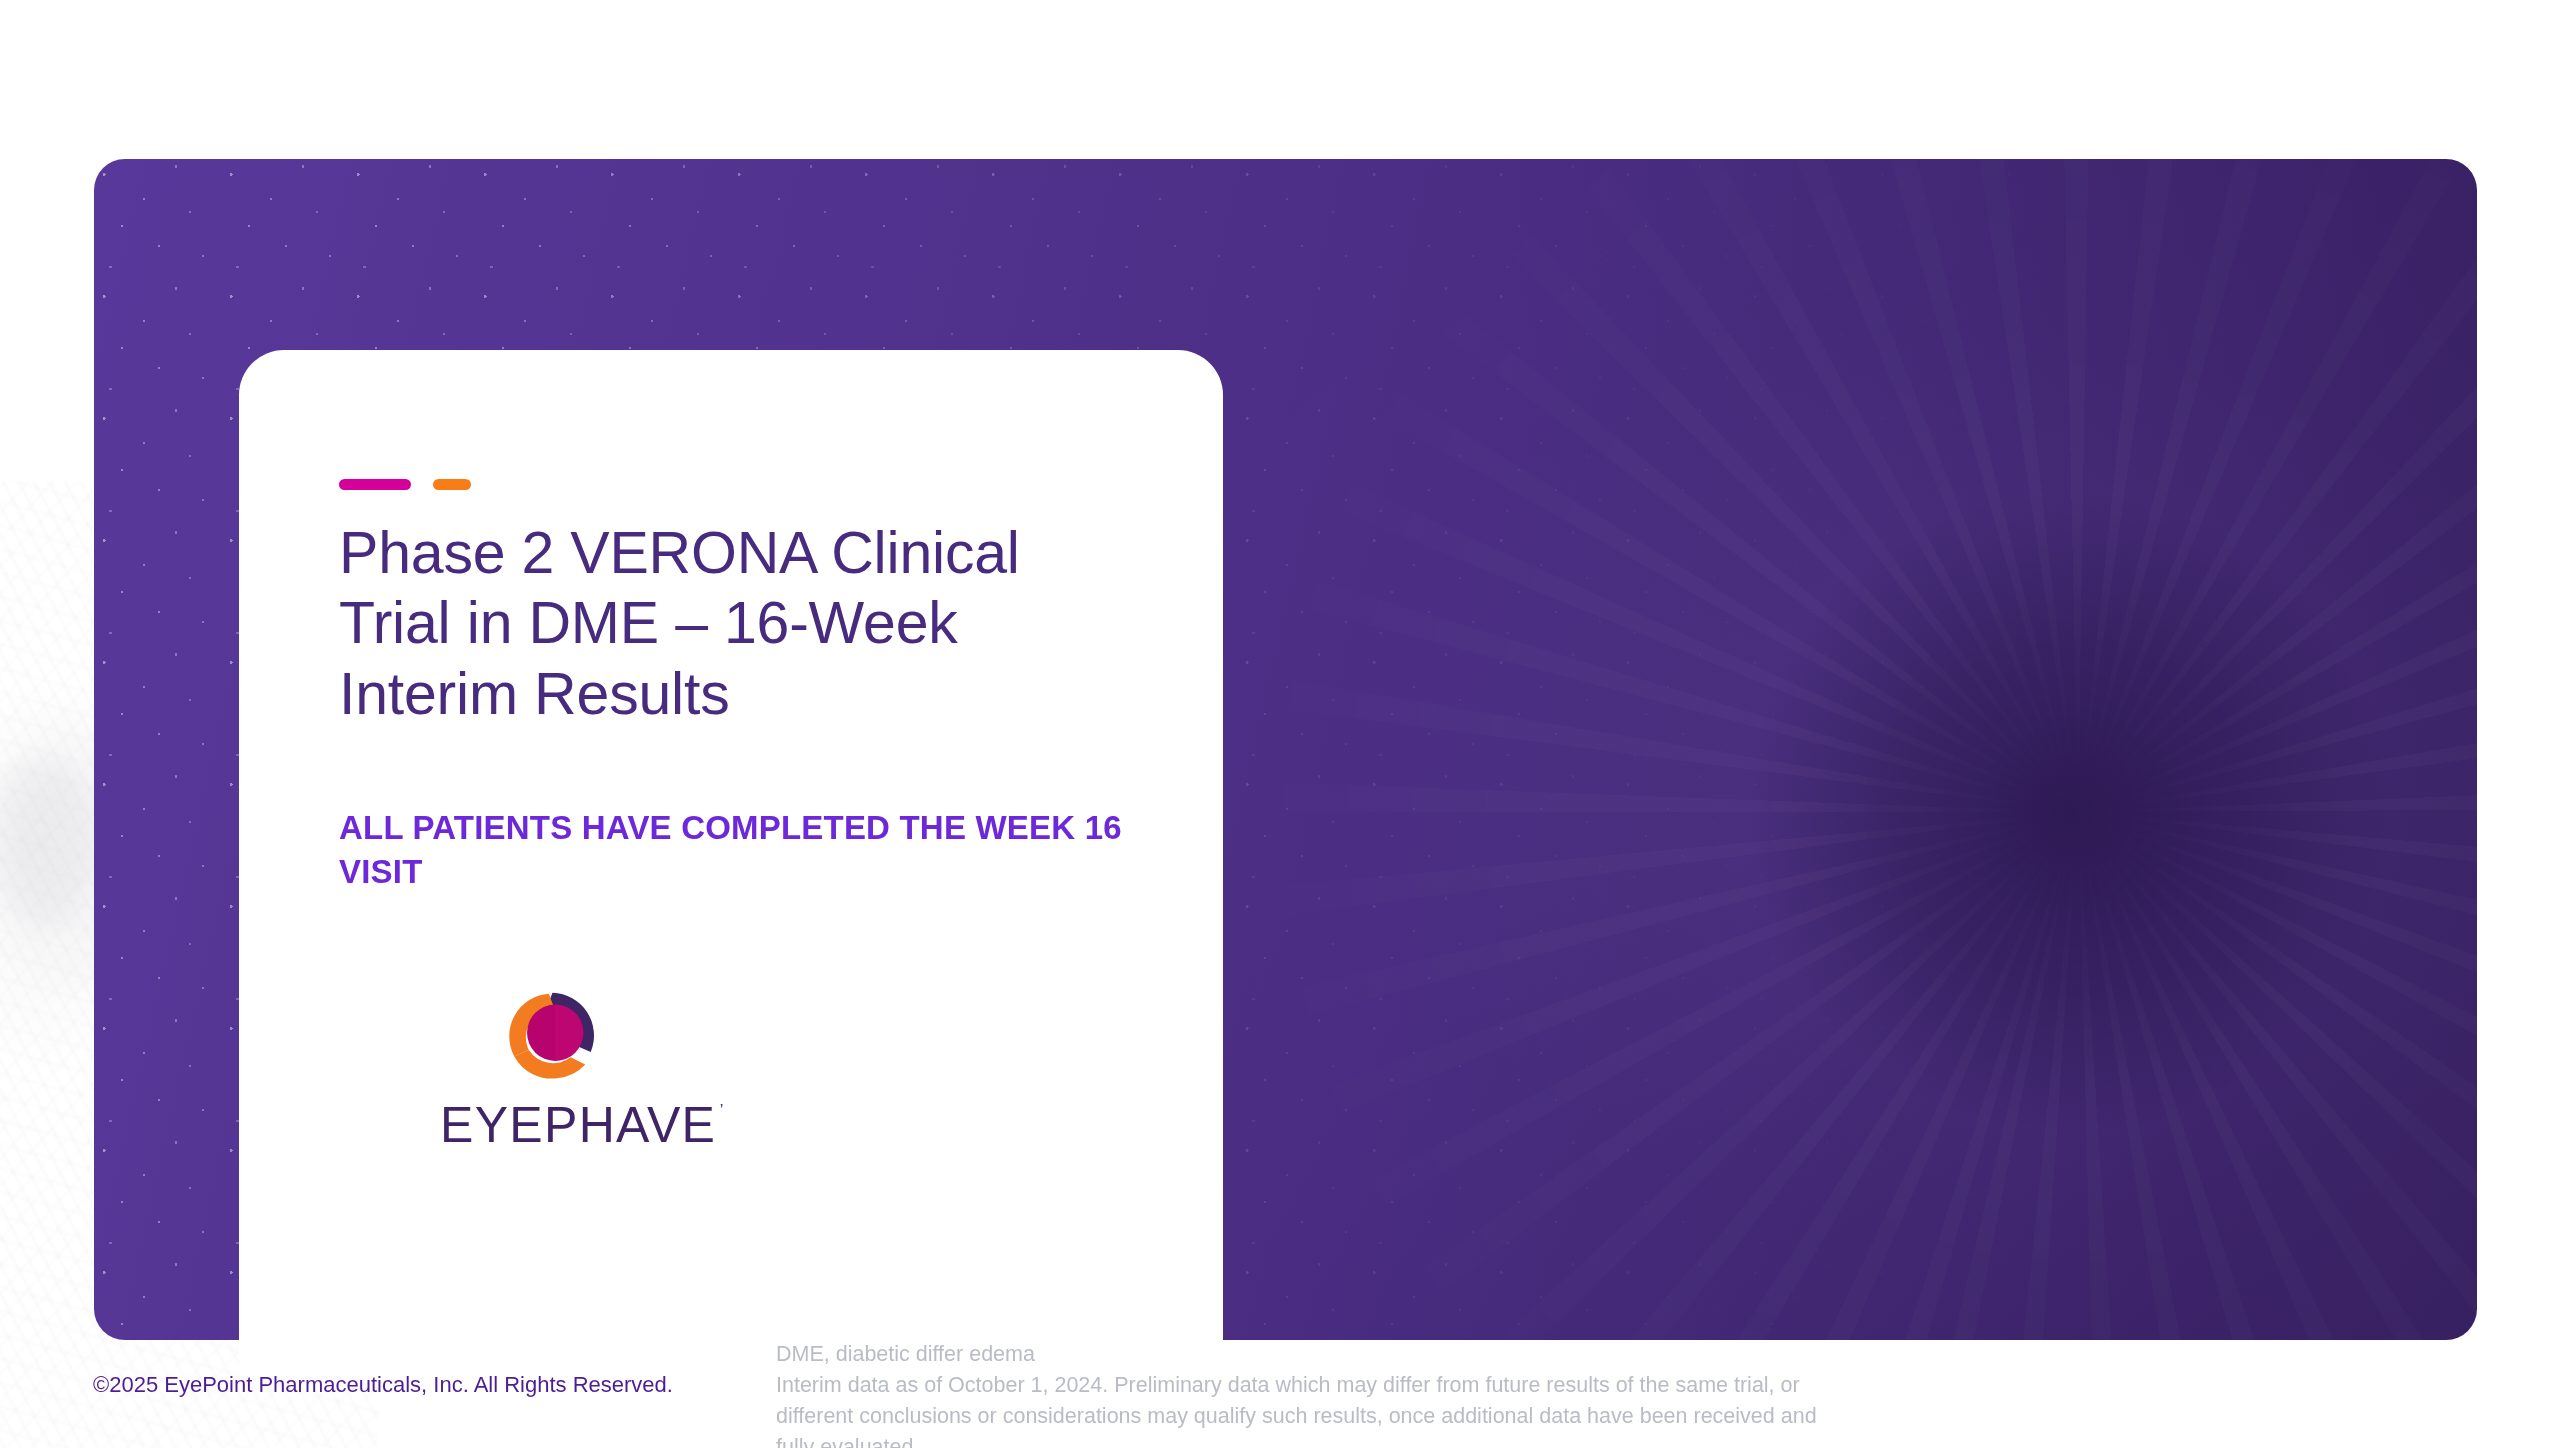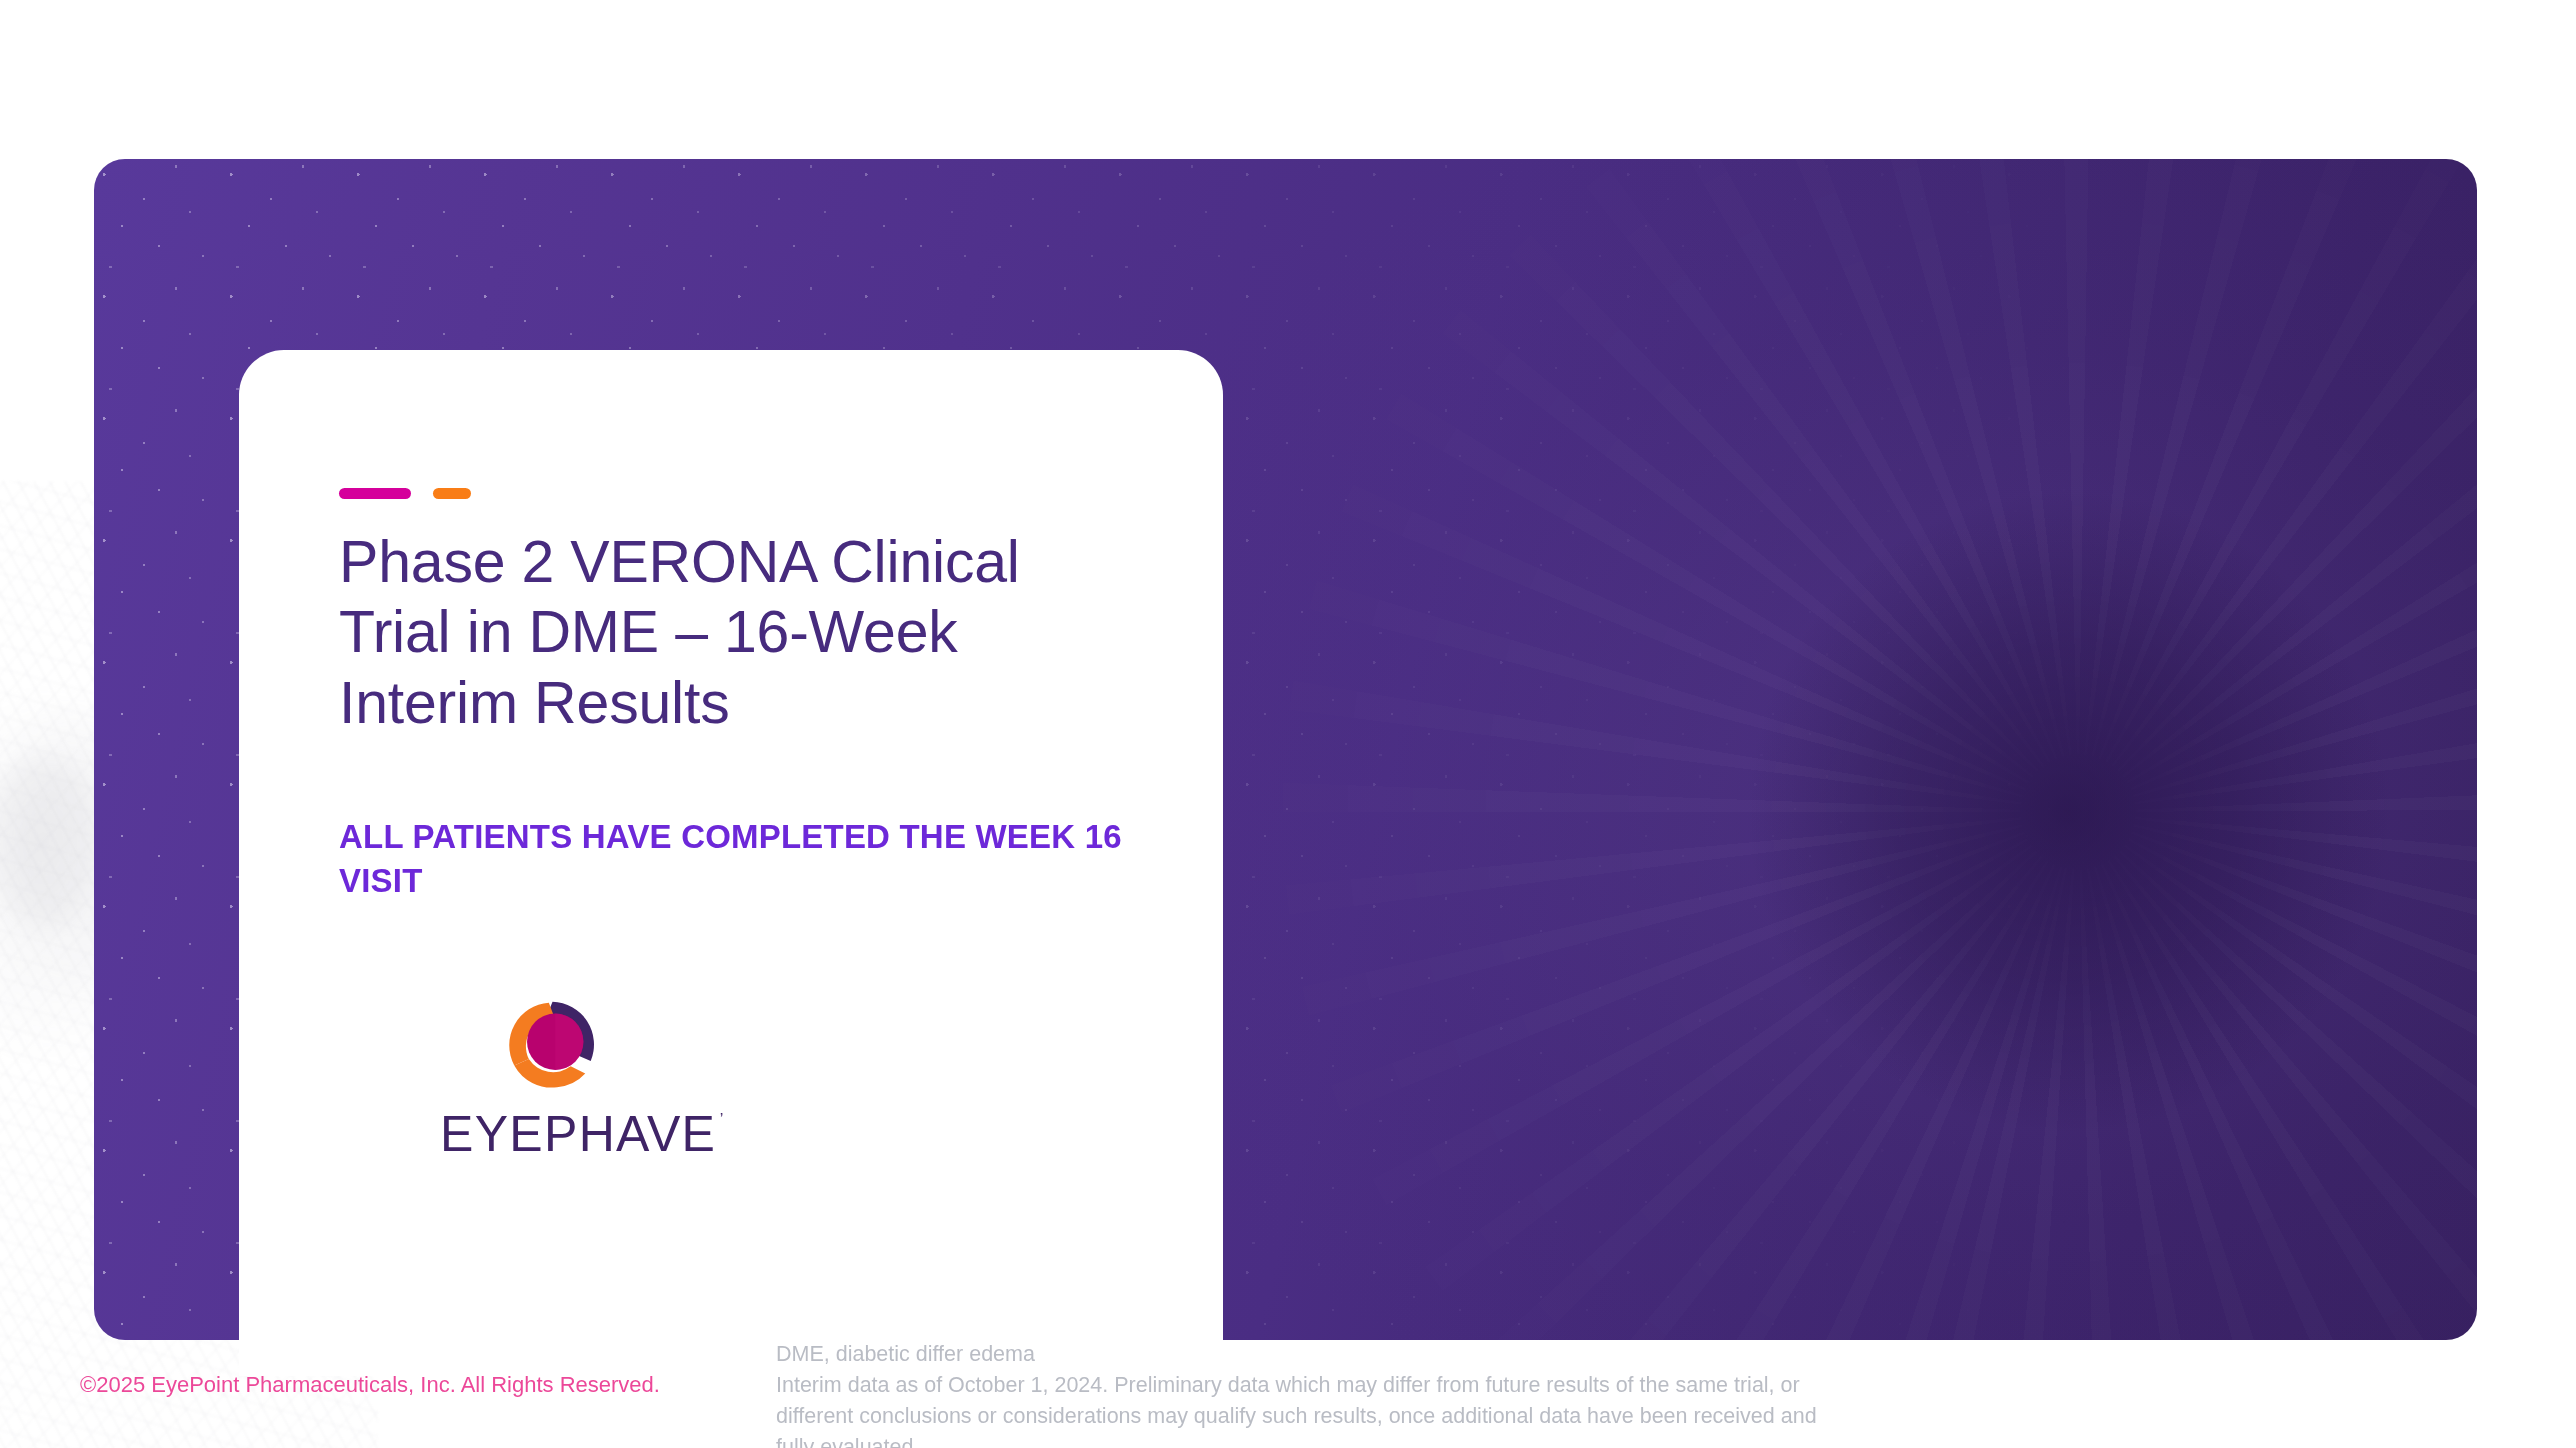--- a/index.html
+++ b/index.html
@@ -75,21 +75,21 @@
 
   
   .white-card {
     position:absolute;
     left:239px; top:350px;
     width:984px; height:1026px;
     background:#ffffff;
     border-radius:45px 45px 0 0;
   }
 
-  .card-inner { position:absolute; left:100px; top:138px; right:52px; }
+  .card-inner { position:absolute; left:100px; top:129px; right:52px; }
 
   
   .accent-row { display:flex; align-items:center; gap:22px; margin-bottom:27.5px; }
   .dash-magenta { width:72px; height:11px; border-radius:6px; background:#d5009b; }
   .dash-orange  { width:38px; height:11px; border-radius:6px; background:#f97d16; }
 
   .slide-title {
     font-size:59px;
     line-height:1.2;
     font-weight:400;
@@ -122,23 +122,23 @@
     font-weight:400;
     letter-spacing:1.3px;
   }
   .logo-word .wm-big   { font-size:50px; }
   .logo-word .wm-small { font-size:50px; }
   .logo-tm { font-size:16.3px; color:#3f2466; margin-top:5.2px; margin-left:3.4px; }
 
   
   .copyright {
     position:absolute;
-    left:80px; top:1372px;
+    left:93px; top:1372px;
     font-size:22px;
-    color:#ec4899;
+    color:#4c1d95;
     white-space:nowrap;
   }
   .disclaimer {
     position:absolute;
     left:776px; top:1339px;
     width:1073px;
     font-size:21.5px;
     line-height:1.44;
     color:#b9bcc4;
   }

